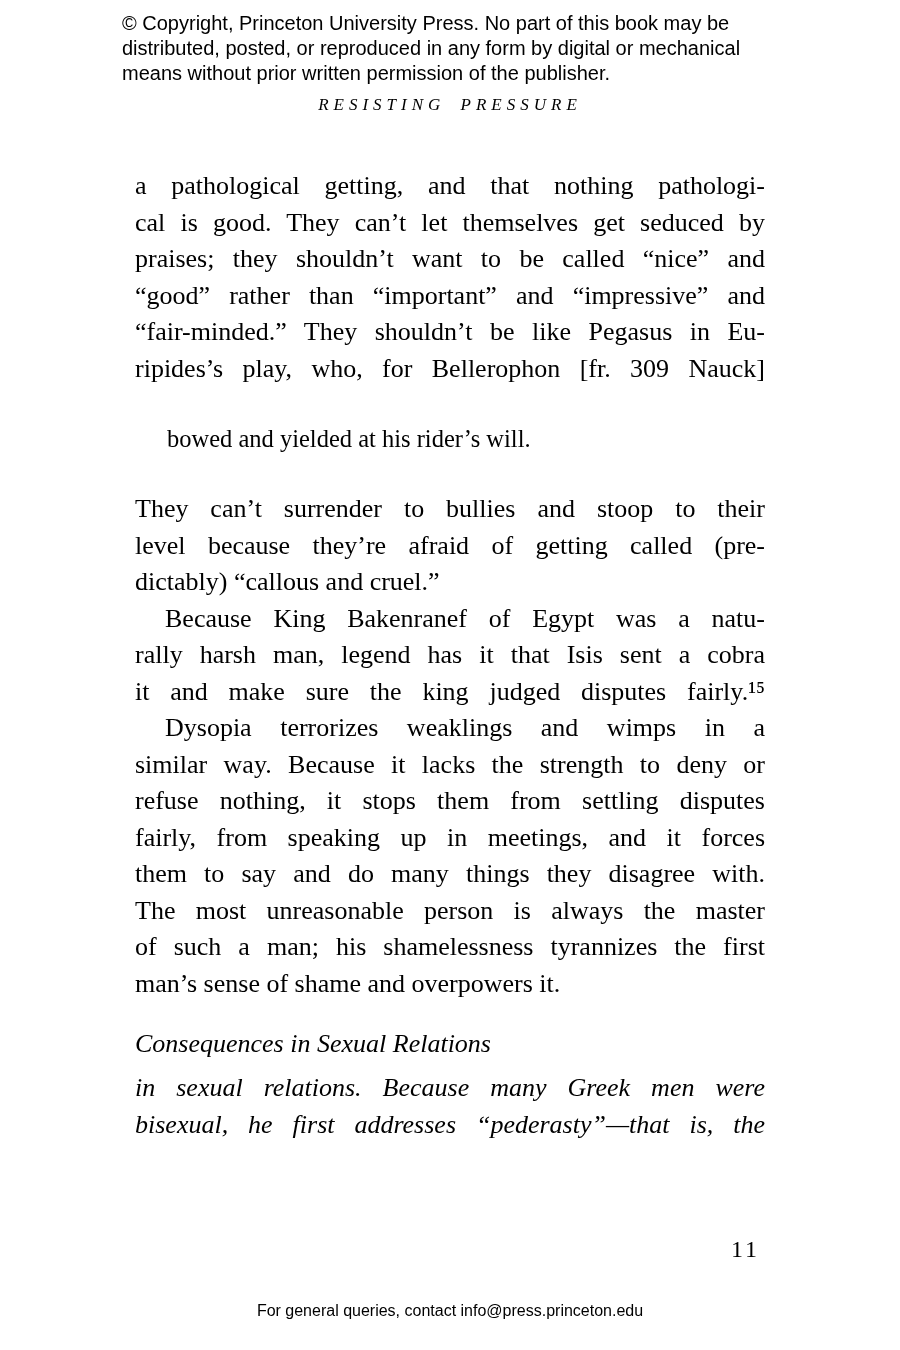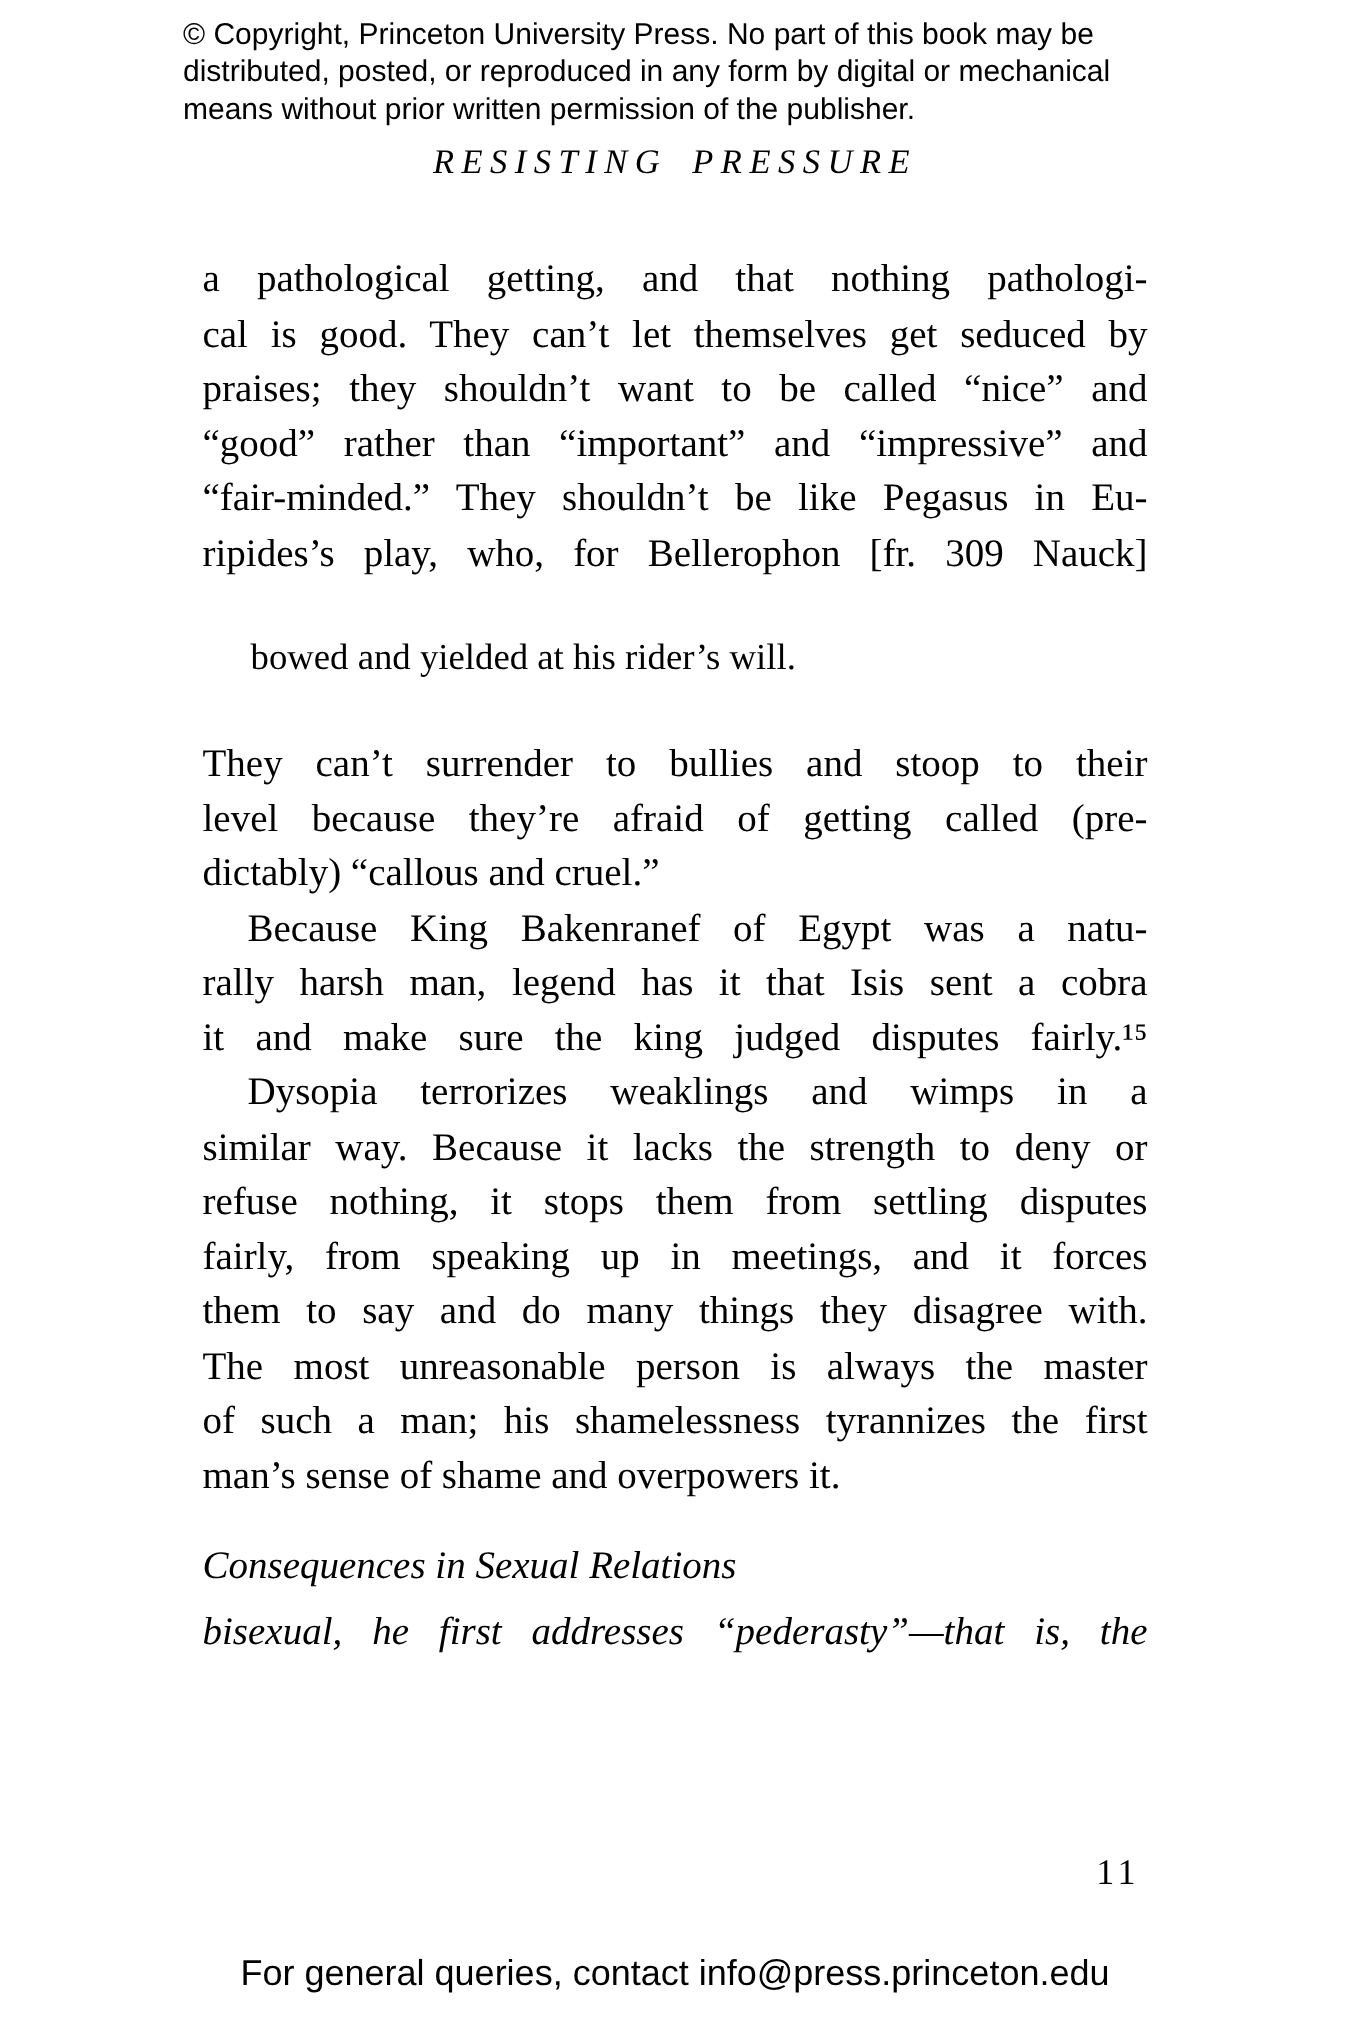--- a/index.html
+++ b/index.html
@@ -30,21 +30,21 @@
   .copyright .line { text-align: left; text-align-last: left; }
 
   
   .running-head {
     position: absolute;
     top: 95px;
     left: 0;
     width: 900px;
     text-align: center;
     font-style: italic;
-    font-size: 23px;
+    font-size: 17px;
     letter-spacing: 5px;
     word-spacing: 6px;
   }
 
   
   .body-block {
     position: absolute;
     top: 168px;
     left: 135px;
     width: 630px;
@@ -85,21 +85,21 @@
     letter-spacing: 3px;
   }
 
   .footer {
     position: absolute;
     top: 1302px;
     left: 0;
     width: 900px;
     text-align: center;
     font-family: "Liberation Sans", "DejaVu Sans", sans-serif;
-    font-size: 24px;
+    font-size: 16px;
   }
 </style>
 </head>
 <body>
 
 <div class="sheet">
 
   <div class="copyright">
       <div class="line">© Copyright, Princeton University Press. No part of this book may be</div>
       <div class="line">distributed, posted, or reproduced in any form by digital or mechanical</div>
@@ -140,20 +140,21 @@
         <div class="line">fairly, from speaking up in meetings, and it forces</div>
         <div class="line">them to say and do many things they disagree with.</div>
         <div class="line">The most unreasonable person is always the master</div>
         <div class="line">of such a man; his shamelessness tyrannizes the first</div>
         <div class="line last">man’s sense of shame and overpowers it.</div>
       </div>
 
     <div class="section-heading">Consequences in Sexual Relations</div>
 
     <div class="para italic flush-last">
+        <div class="line">in sexual relations. Because many Greek men were</div>
         <div class="line">bisexual, he first addresses “pederasty”—that is, the</div>
       </div>
 
   </div>
 
   <div class="page-number">11</div>
 
   <div class="footer">For general queries, contact info@press.princeton.edu</div>
 
 </div>

